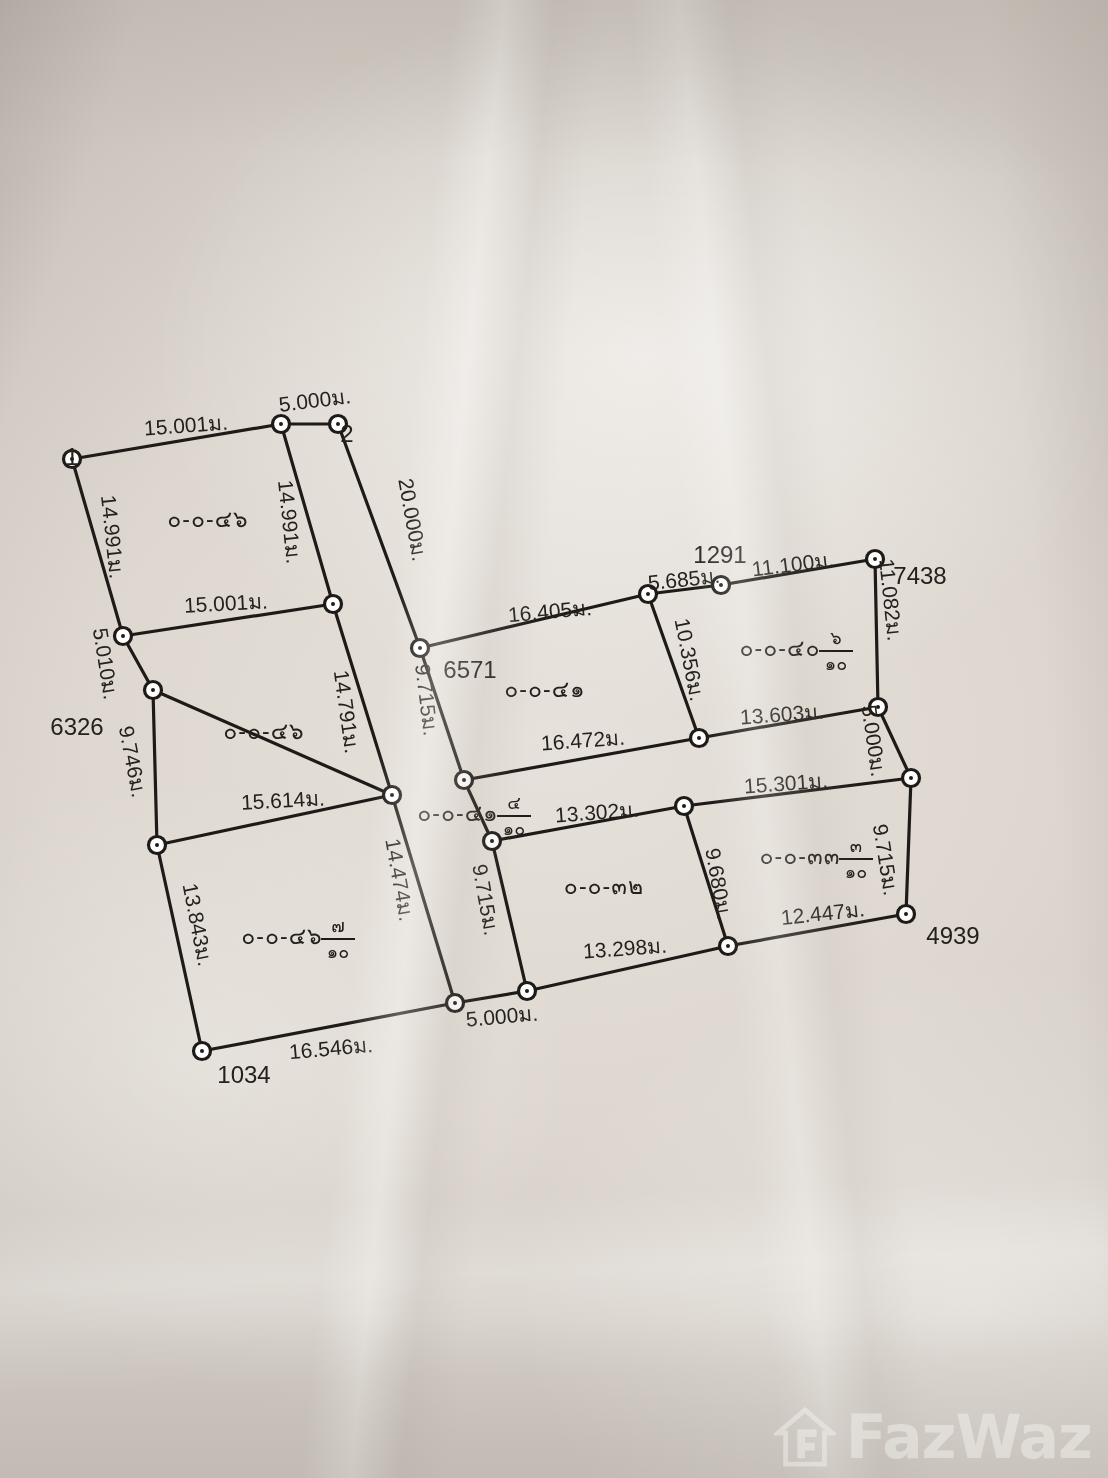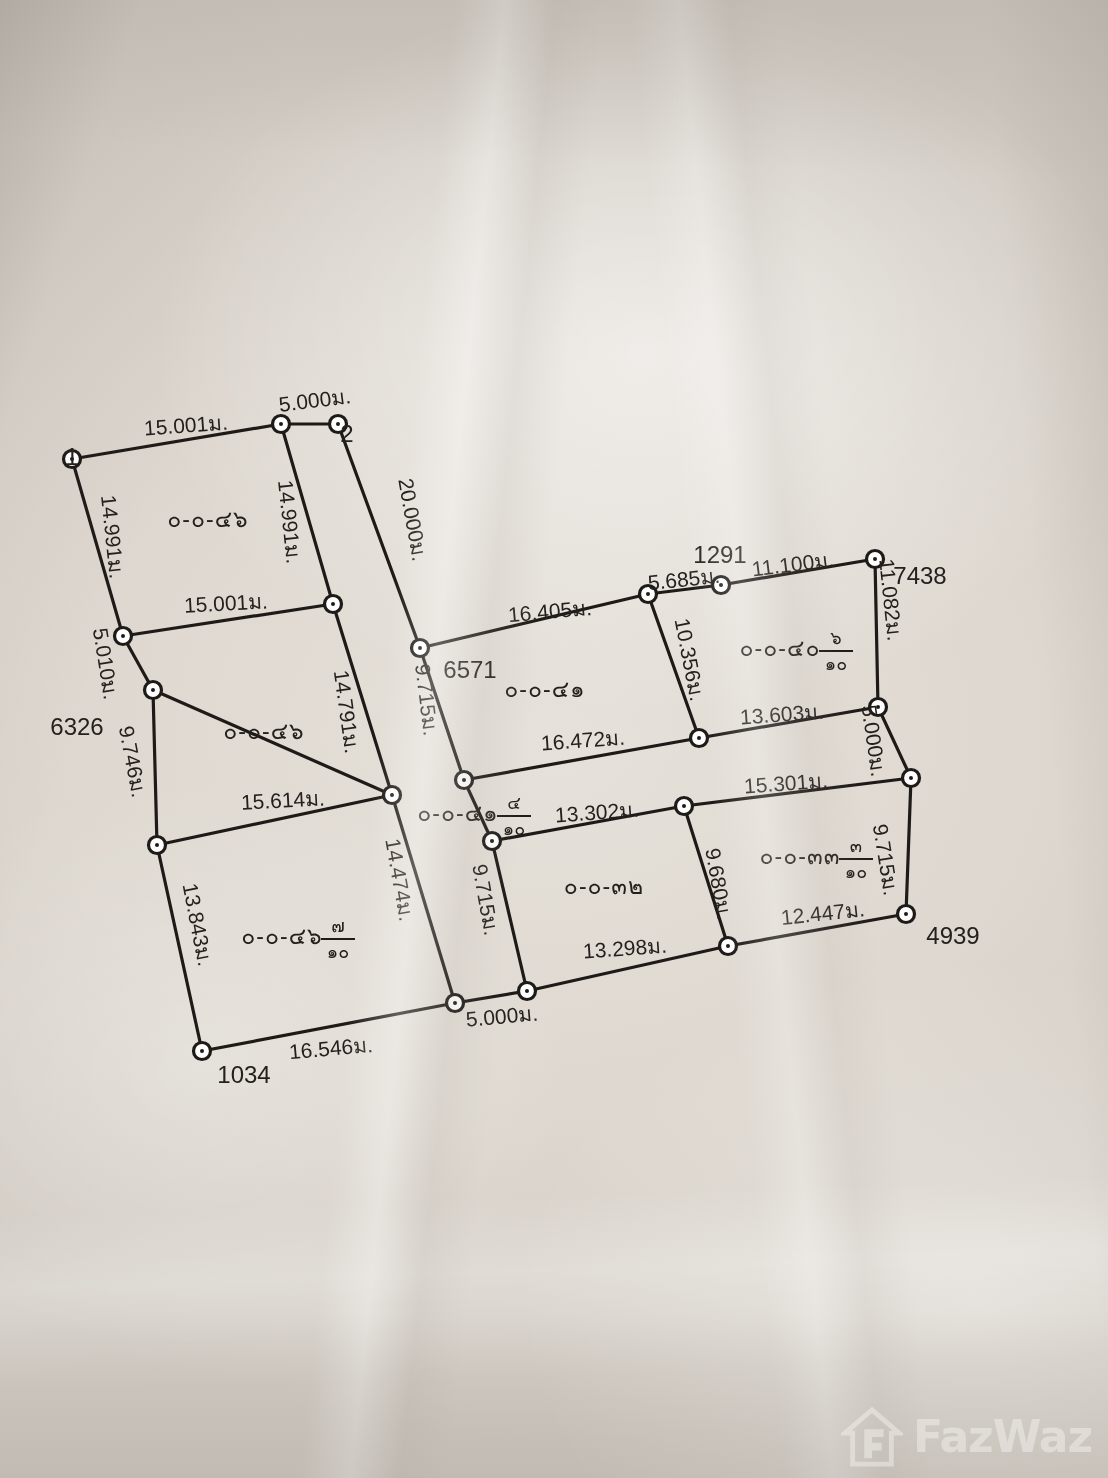--- a/index.html
+++ b/index.html
@@ -69,21 +69,21 @@
     gap: 10px;
     opacity: 0.50;
     pointer-events: none;
   }
   #wm-mark {
     width: 62px; height: 62px;
     position: relative;
   }
   #wm-text {
     font-family: "DejaVu Sans", sans-serif;
-    font-size: 44px;
+    font-size: 60px;
     font-weight: 700;
     color: #f3f0ec;
     letter-spacing: -1px;
     line-height: 1;
   }
 </style>
 </head>
 <body>
 
 <div id="page">

